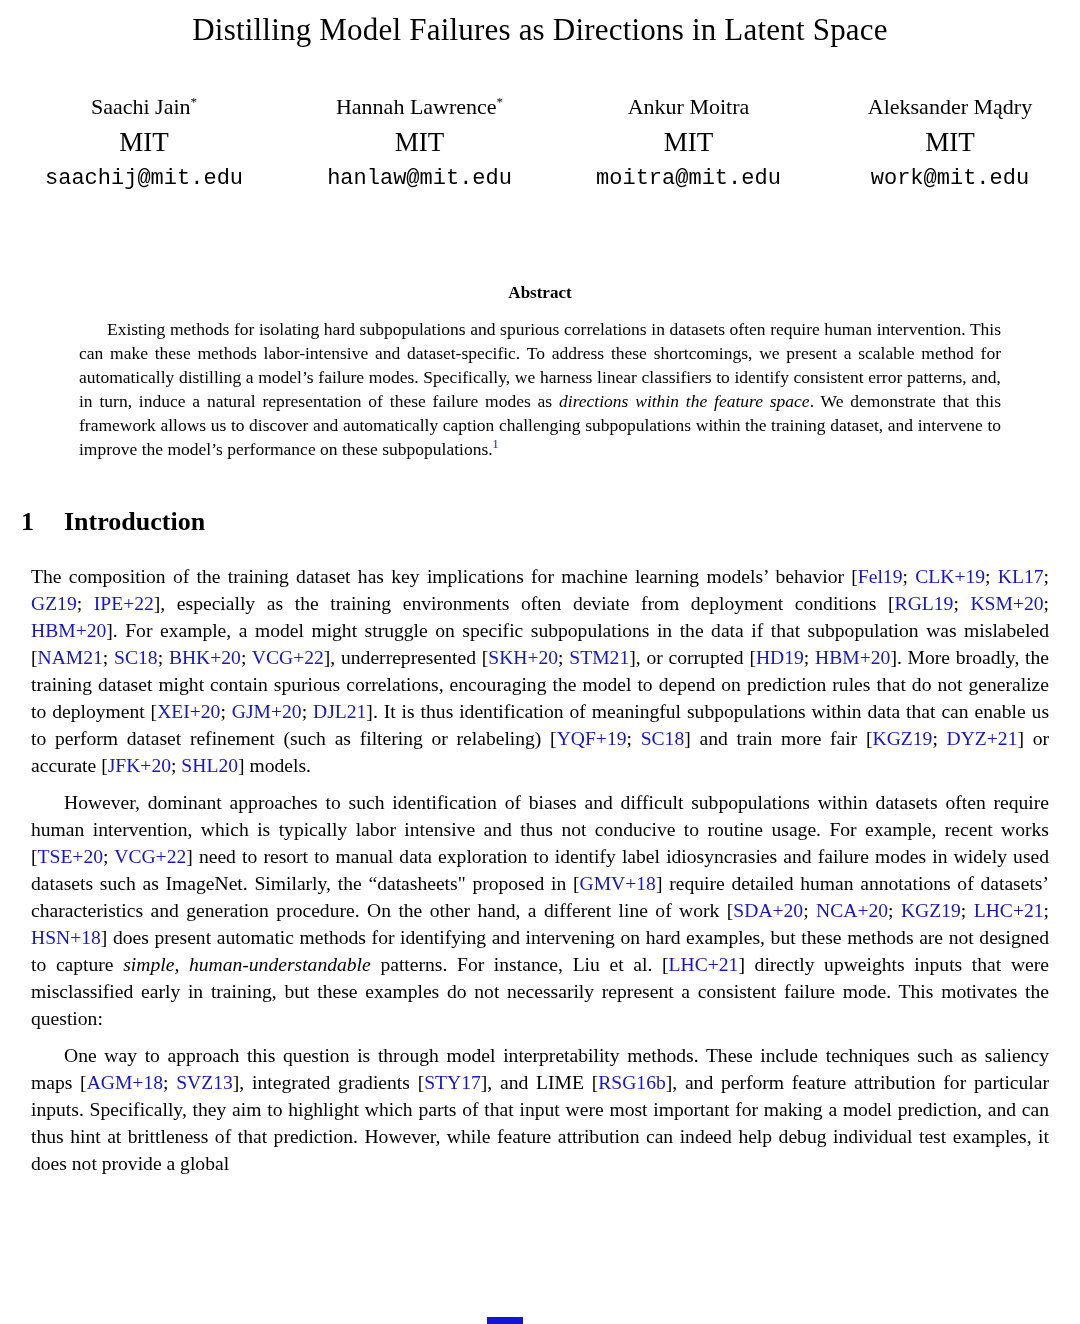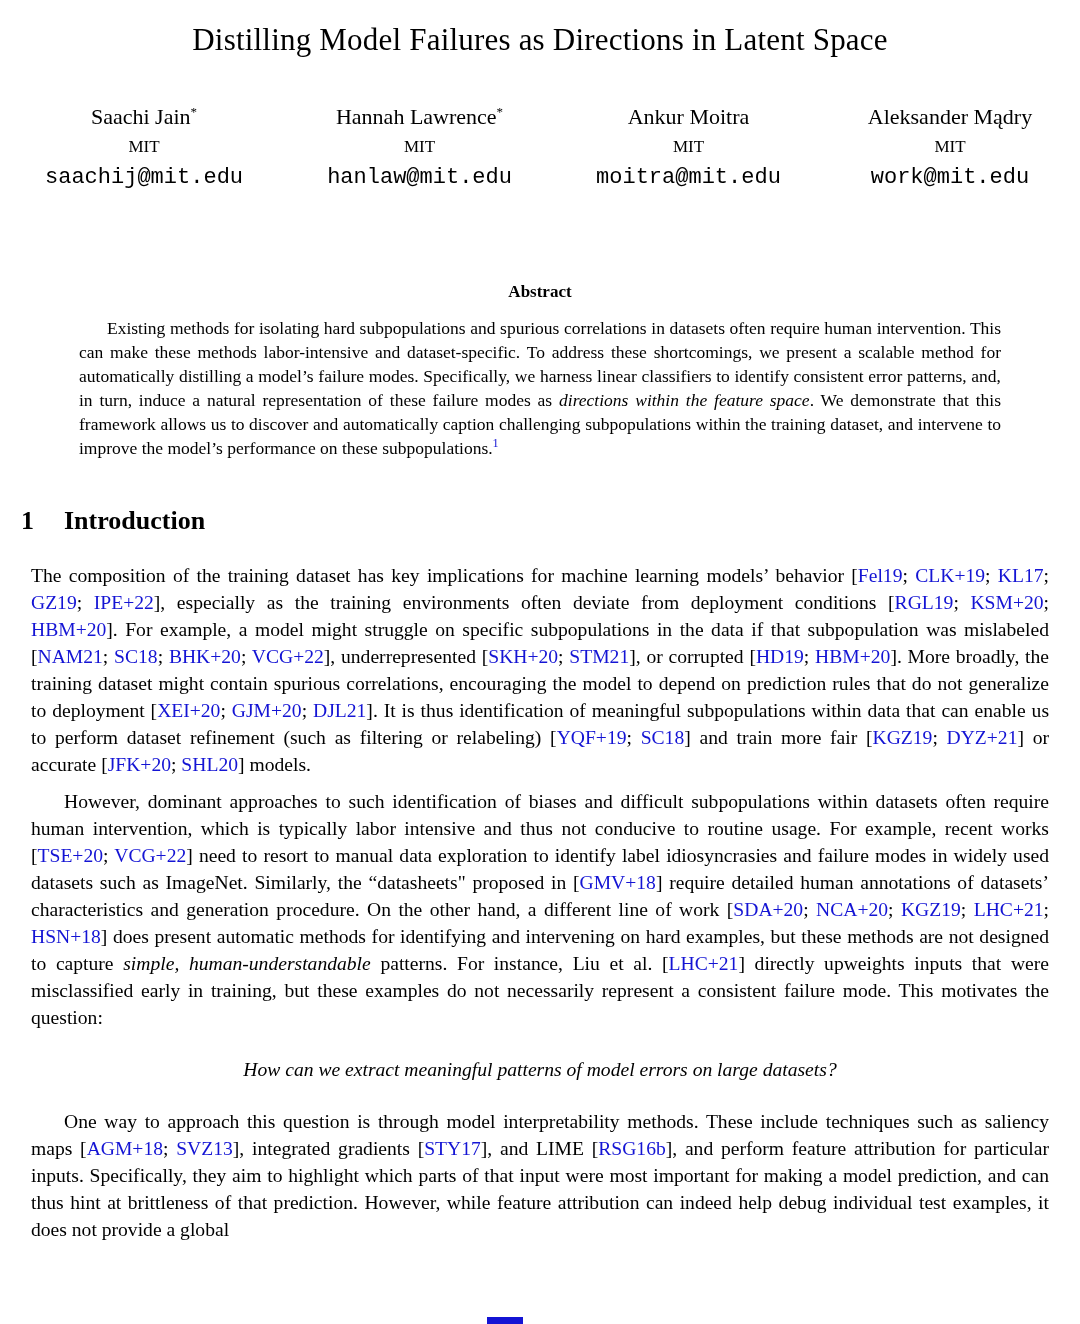--- a/index.html
+++ b/index.html
@@ -1,26 +1,26 @@
 <!DOCTYPE html>
 <html style="--link: #1414d4;"><head>
 <meta charset="utf-8">
 <style>
   html,body { margin:0; padding:0; background:#ffffff; }
   .page {
     width:1080px; height:1324px; position:relative; overflow:hidden;
     background:#ffffff; color:#000000;
     font-family:"Liberation Serif","DejaVu Serif",serif;
   }
-  .title { margin:0; padding-top:22px; text-align:center; font-size:31px; font-weight:normal; letter-spacing:0.2px; }
+  .title { margin:0; padding-top:12px; text-align:center; font-size:31px; font-weight:normal; letter-spacing:0.2px; }
   .authors { width:990px; margin:46px auto 0; display:flex; justify-content:space-between; }
   .author { text-align:center; min-width:170px; }
   .author-name { font-size:22px; }
   .mark { font-size:13px; }
-  .affil { font-size:17px; margin-top:7px; }
+  .affil { font-size:27px; margin-top:7px; }
   .email { font-family:"Liberation Mono","DejaVu Sans Mono",monospace; font-size:22px; margin-top:8px; }
   .abs-head { margin:92px 0 14px; text-align:center; font-size:17px; font-weight:bold; }
   .abstract { width:922px; margin:10px auto; font-size:17.5px; line-height:24px; text-align:justify; text-indent:28px; }
   .sec { margin:46px 21px 26px 21px; font-size:26px; font-weight:bold; }
   .sec-num { margin-right:30px; }
   .body { margin:0 21px; font-size:19.6px; line-height:27px; text-align:justify; }
   .para { margin:10px; }
   .indent { text-indent:33px; }
   .question { margin:25px 0; text-align:center; font-style:italic; text-indent:0; }
   .cite { color:var(--link,#1414d4); }
@@ -59,19 +59,18 @@
   </div>
 
   <h2 class="abs-head">Abstract</h2>
   <p class="abstract"><span>Existing methods for isolating hard subpopulations and spurious correlations in datasets often require human intervention. This can make these methods labor-intensive and dataset-specific. To address these shortcomings, we present a scalable method for automatically distilling a model’s failure modes. Specifically, we harness linear classifiers to identify consistent error patterns, and, in turn, induce a natural representation of these failure modes as </span><span class="em">directions within the feature space</span><span>. We demonstrate that this framework allows us to discover and automatically caption challenging subpopulations within the training dataset, and intervene to improve the model’s performance on these subpopulations.</span><span class="fnref">1</span></p>
 
   <h3 class="sec"><span class="sec-num">1</span><span>Introduction</span></h3>
 
   <div class="body">
     <p class="para"><span>The composition of the training dataset has key implications for machine learning models’ behavior [</span><span class="cite">Fel19</span><span>; </span><span class="cite">CLK+19</span><span>; </span><span class="cite">KL17</span><span>; </span><span class="cite">GZ19</span><span>; </span><span class="cite">IPE+22</span><span>], especially as the training environments often deviate from deployment conditions [</span><span class="cite">RGL19</span><span>; </span><span class="cite">KSM+20</span><span>; </span><span class="cite">HBM+20</span><span>]. For example, a model might struggle on specific subpopulations in the data if that subpopulation was mislabeled [</span><span class="cite">NAM21</span><span>; </span><span class="cite">SC18</span><span>; </span><span class="cite">BHK+20</span><span>; </span><span class="cite">VCG+22</span><span>], underrepresented [</span><span class="cite">SKH+20</span><span>; </span><span class="cite">STM21</span><span>], or corrupted [</span><span class="cite">HD19</span><span>; </span><span class="cite">HBM+20</span><span>]. More broadly, the training dataset might contain spurious correlations, encouraging the model to depend on prediction rules that do not generalize to deployment [</span><span class="cite">XEI+20</span><span>; </span><span class="cite">GJM+20</span><span>; </span><span class="cite">DJL21</span><span>]. It is thus identification of meaningful subpopulations within data that can enable us to perform dataset refinement (such as filtering or relabeling) [</span><span class="cite">YQF+19</span><span>; </span><span class="cite">SC18</span><span>] and train more fair [</span><span class="cite">KGZ19</span><span>; </span><span class="cite">DYZ+21</span><span>] or accurate [</span><span class="cite">JFK+20</span><span>; </span><span class="cite">SHL20</span><span>] models.</span></p>
     <p class="para indent"><span>However, dominant approaches to such identification of biases and difficult subpopulations within datasets often require human intervention, which is typically labor intensive and thus not conducive to routine usage. For example, recent works [</span><span class="cite">TSE+20</span><span>; </span><span class="cite">VCG+22</span><span>] need to resort to manual data exploration to identify label idiosyncrasies and failure modes in widely used datasets such as ImageNet. Similarly, the “datasheets" proposed in [</span><span class="cite">GMV+18</span><span>] require detailed human annotations of datasets’ characteristics and generation procedure. On the other hand, a different line of work [</span><span class="cite">SDA+20</span><span>; </span><span class="cite">NCA+20</span><span>; </span><span class="cite">KGZ19</span><span>; </span><span class="cite">LHC+21</span><span>; </span><span class="cite">HSN+18</span><span>] does present automatic methods for identifying and intervening on hard examples, but these methods are not designed to capture </span><span class="em">simple, human-understandable</span><span> patterns. For instance, Liu et al. [</span><span class="cite">LHC+21</span><span>] directly upweights inputs that were misclassified early in training, but these examples do not necessarily represent a consistent failure mode. This motivates the question:</span></p>
-    <p class="question">How can we extract meaningful patterns of model errors on large datasets?</p>
     <p class="para indent"><span>One way to approach this question is through model interpretability methods. These include techniques such as saliency maps [</span><span class="cite">AGM+18</span><span>; </span><span class="cite">SVZ13</span><span>], integrated gradients [</span><span class="cite">STY17</span><span>], and LIME [</span><span class="cite">RSG16b</span><span>], and perform feature attribution for particular inputs. Specifically, they aim to highlight which parts of that input were most important for making a model prediction, and can thus hint at brittleness of that prediction. However, while feature attribution can indeed help debug individual test examples, it does not provide a global</span></p>
   </div>
 
   <div class="cutoff"></div>
 
 </div>
 
 </body></html>

